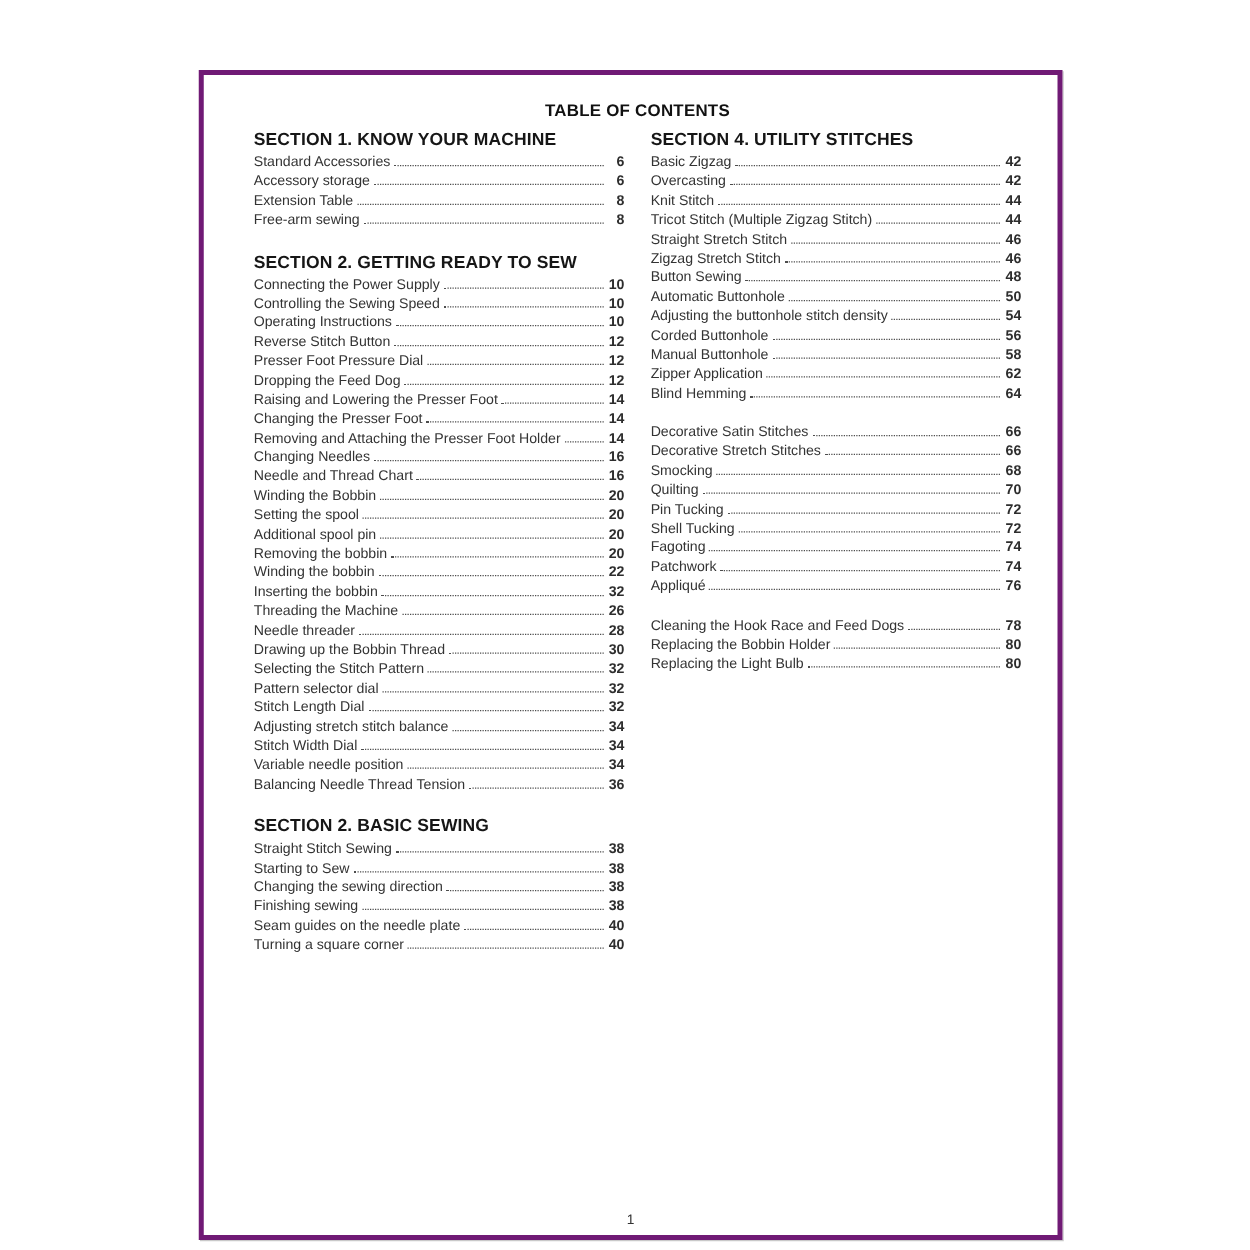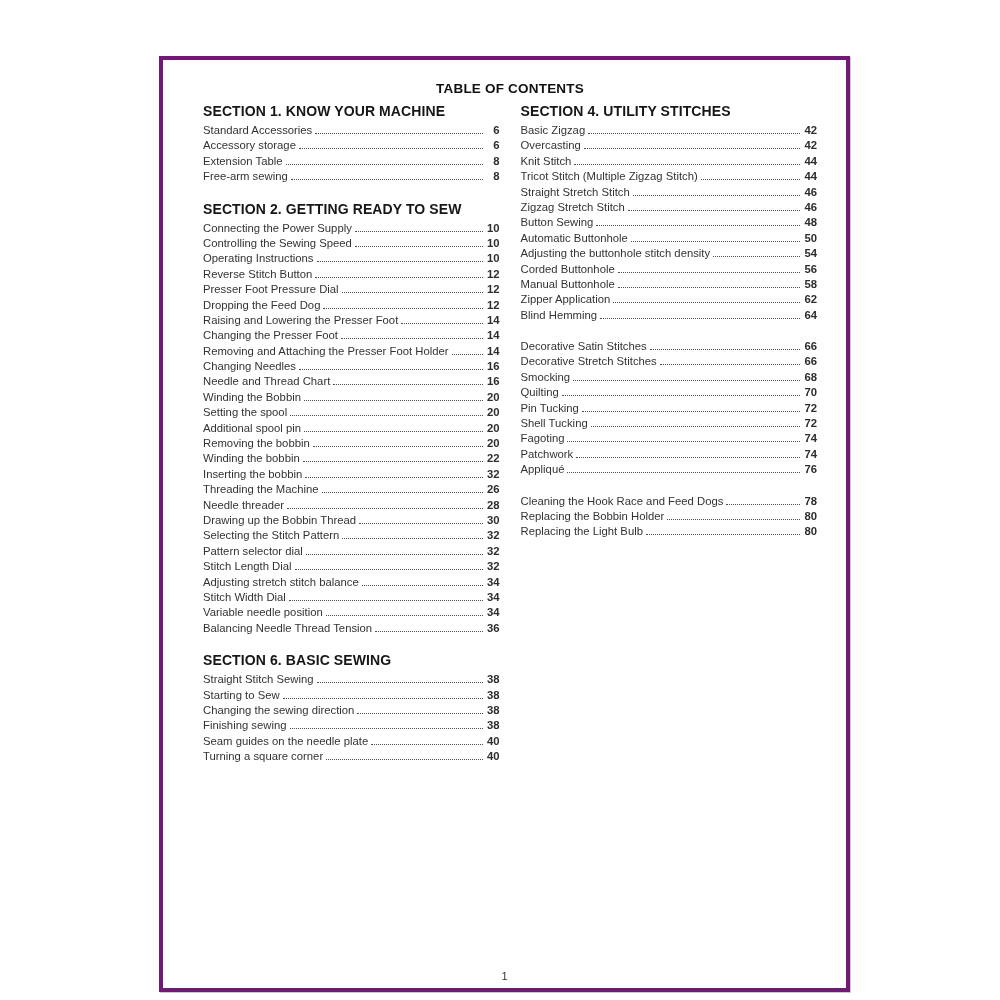--- a/index.html
+++ b/index.html
@@ -261,21 +261,21 @@
                 <span class="dots"></span>
                 <span class="num">34</span>
               </div>
               <div class="entry">
                 <span class="label">Balancing Needle Thread Tension</span>
                 <span class="dots"></span>
                 <span class="num">36</span>
               </div>
             </div>
             <div class="section">
-              <div class="section-heading">SECTION 6. BASIC SEWING</div>
+              <div class="section-heading">SECTION 2. BASIC SEWING</div>
               <div class="entry">
                 <span class="label">Straight Stitch Sewing</span>
                 <span class="dots"></span>
                 <span class="num">38</span>
               </div>
               <div class="entry">
                 <span class="label">Starting to Sew</span>
                 <span class="dots"></span>
                 <span class="num">38</span>
               </div>

